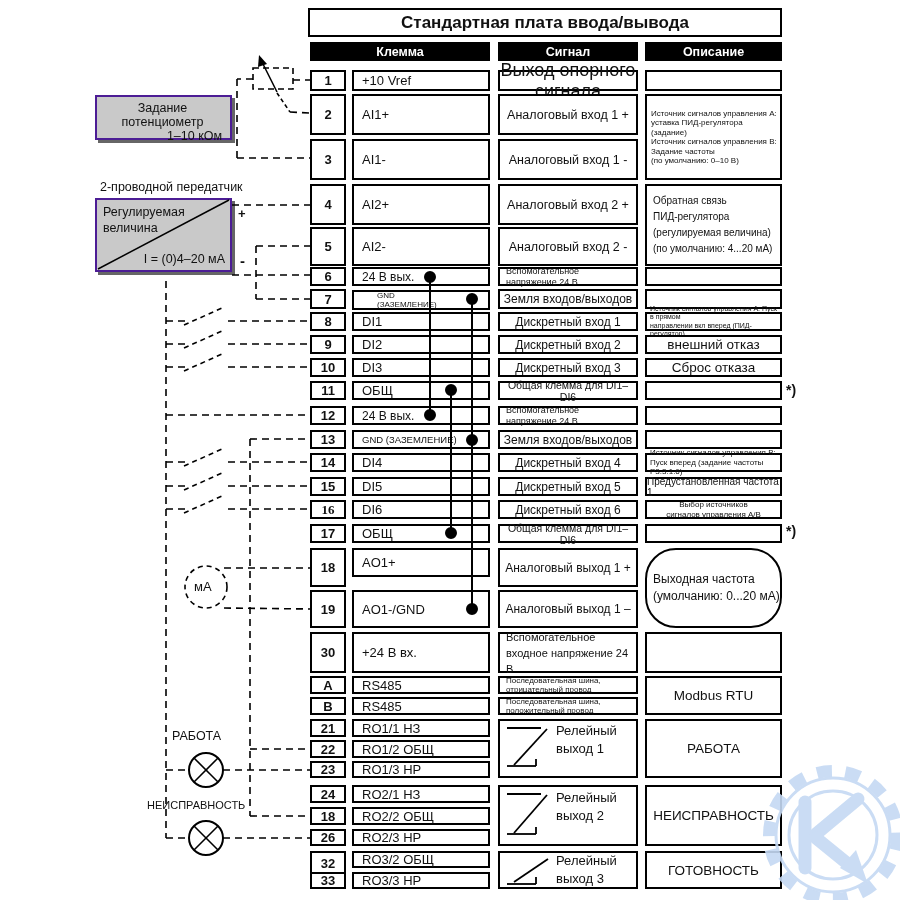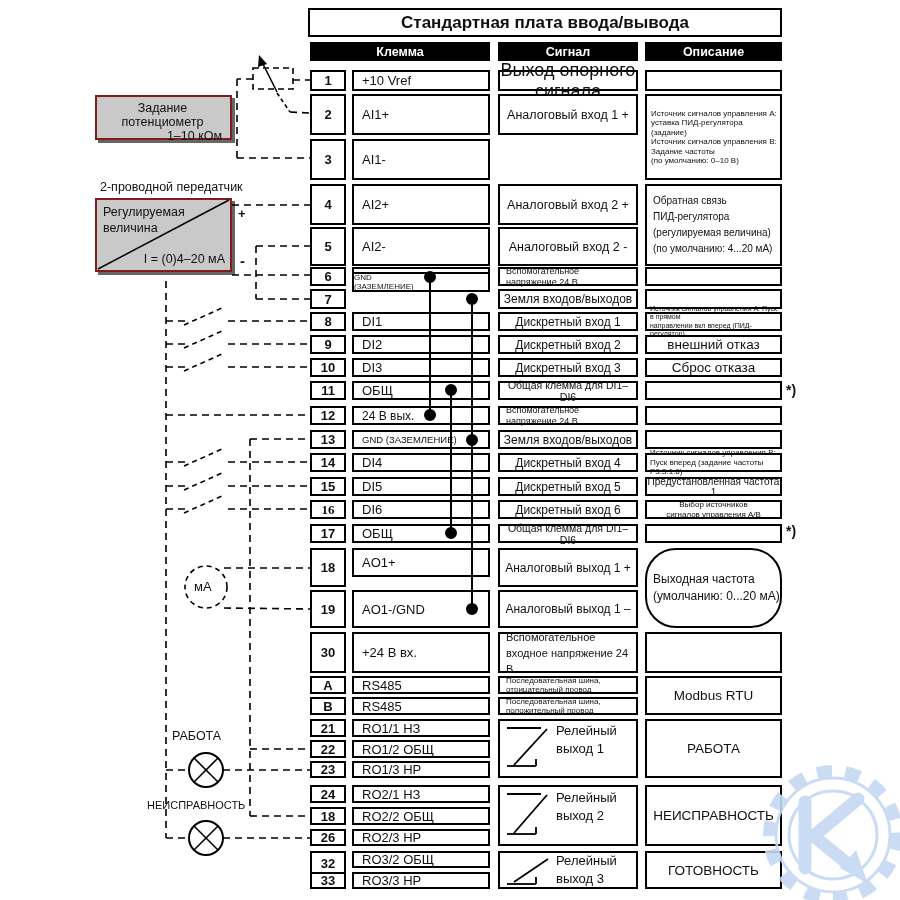--- a/index.html
+++ b/index.html
@@ -15,30 +15,30 @@
         display:flex;align-items:center;justify-content:center;
         font-size:13px;font-weight:600;}
   .lbox{left:352px;width:138px;border:2px solid #000;background:#fff;
         display:flex;align-items:center;justify-content:flex-start;
         padding-left:8px;font-size:13px;}
   .gbox{left:498px;width:140px;border:2px solid #000;background:#fff;
         display:flex;align-items:center;justify-content:center;
         font-size:12.5px;text-align:center;}
   .dbox{left:645px;width:137px;border:2px solid #000;background:#fff;
         display:flex;align-items:center;justify-content:center;
-        font-size:13.5px;text-align:center;}
+        font-size:13.5px;text-align:left;}
   .col2{flex-direction:column;align-items:flex-start;justify-content:center;
         text-align:left;padding-left:6px;}
   .sm9{font-size:9px;line-height:10.5px;}
   .sm8{font-size:8px;line-height:9.5px;}
   .sm7{font-size:7px;line-height:8.5px;}
   .sm10{font-size:10px;line-height:12px;}
   .sm11{font-size:11px;line-height:16px;}
   .sm12{font-size:12px;line-height:17px;border-radius:31px;}
-  .graybox{background:#c9c9c9;border:2px solid #7f1d1d;box-shadow:3px 3px 0 #666;}
+  .graybox{background:#c9c9c9;border:2px solid #4c1d95;box-shadow:3px 3px 0 #666;}
   .star{font-size:14px;font-weight:600;}
   .leftlabel{font-size:12.5px;}
   svg.overlay{position:absolute;left:0;top:0;pointer-events:none;}
 </style>
 </head>
 <body>
 
 <div id="stage">
 
   <div class="abs" id="title">Стандартная плата ввода/вывода</div>
@@ -50,20 +50,21 @@
   <div class="abs lbox" style="top:70px;height:21px;">+10 Vref</div>
   <div class="abs gbox" style="top:70px;height:21px;font-size:18px;">Выход опорного сигнала</div>
   <div class="abs dbox" style="top:70px;height:21px;"></div>
 
   <div class="abs nbox" style="top:94px;height:41px;">2</div>
   <div class="abs lbox" style="top:94px;height:41px;">AI1+</div>
   <div class="abs gbox" style="top:94px;height:41px;">Аналоговый вход 1 +</div>
 
   <div class="abs nbox" style="top:139px;height:41px;">3</div>
   <div class="abs lbox" style="top:139px;height:41px;">AI1-</div>
+  <div class="abs gbox" style="top:139px;height:41px;">Аналоговый вход 1 -</div>
 
   <div class="abs dbox col2 sm8" style="top:94px;height:86px;padding-left:4px;">
     <span>Источник сигналов управления А:</span>
     <span>уставка ПИД-регулятора</span>
     <span>(задание)</span>
     <span>Источник сигналов управления В:</span>
     <span>Задание частоты</span>
     <span>(по умолчанию: 0–10 В)</span>
   </div>
 
@@ -84,21 +85,21 @@
 
   <div class="abs nbox" style="top:267px;height:19px;">6</div>
   <div class="abs lbox" style="top:267px;height:19px;font-size:12px;">24 В вых.</div>
   <div class="abs gbox col2 sm9" style="top:267px;height:19px;">
     <span>Вспомогательное</span>
     <span>напряжение 24 В</span>
   </div>
   <div class="abs dbox" style="top:267px;height:19px;"></div>
 
   <div class="abs nbox" style="top:289px;height:20px;">7</div>
-  <div class="abs lbox col2 sm8" style="top:272px;height:20px;padding-left:0;">
+  <div class="abs lbox col2 sm8" style="top:290px;height:20px;padding-left:23px;">
     <span>GND</span>
     <span>(ЗАЗЕМЛЕНИЕ)</span>
   </div>
   <div class="abs gbox" style="top:289px;height:20px;font-size:12px;">Земля входов/выходов</div>
   <div class="abs dbox" style="top:289px;height:20px;"></div>
 
   <div class="abs nbox" style="top:312px;height:19px;">8</div>
   <div class="abs lbox" style="top:312px;height:19px;">DI1</div>
   <div class="abs gbox" style="top:312px;height:19px;font-size:12px;">Дискретный вход 1</div>
   <div class="abs dbox col2 sm7" style="top:312px;height:19px;padding-left:3px;">

